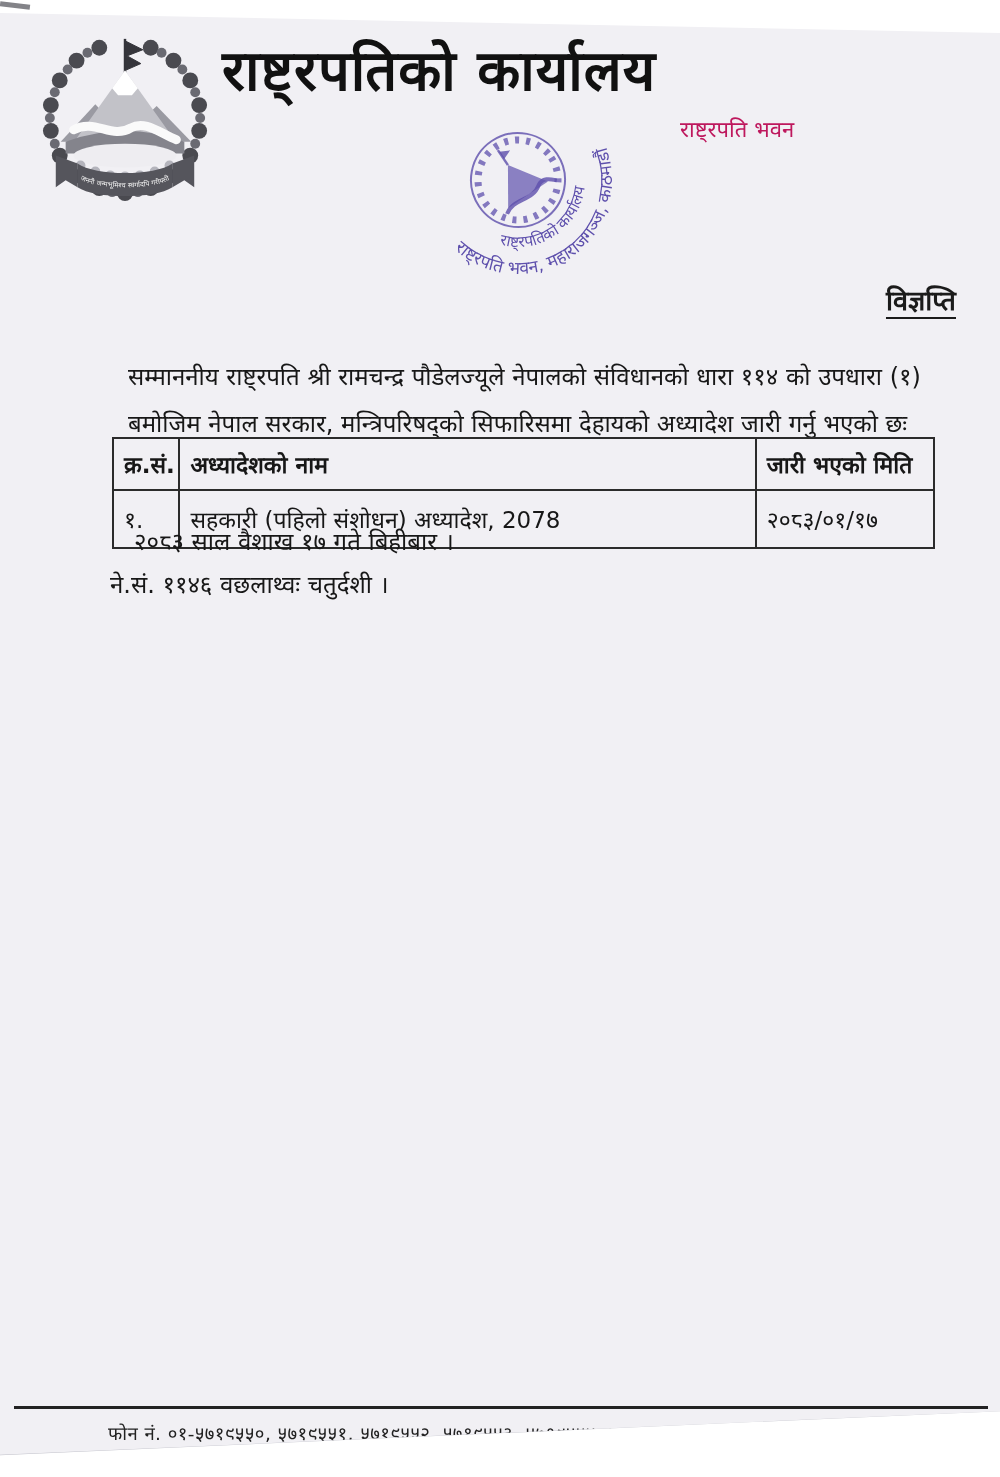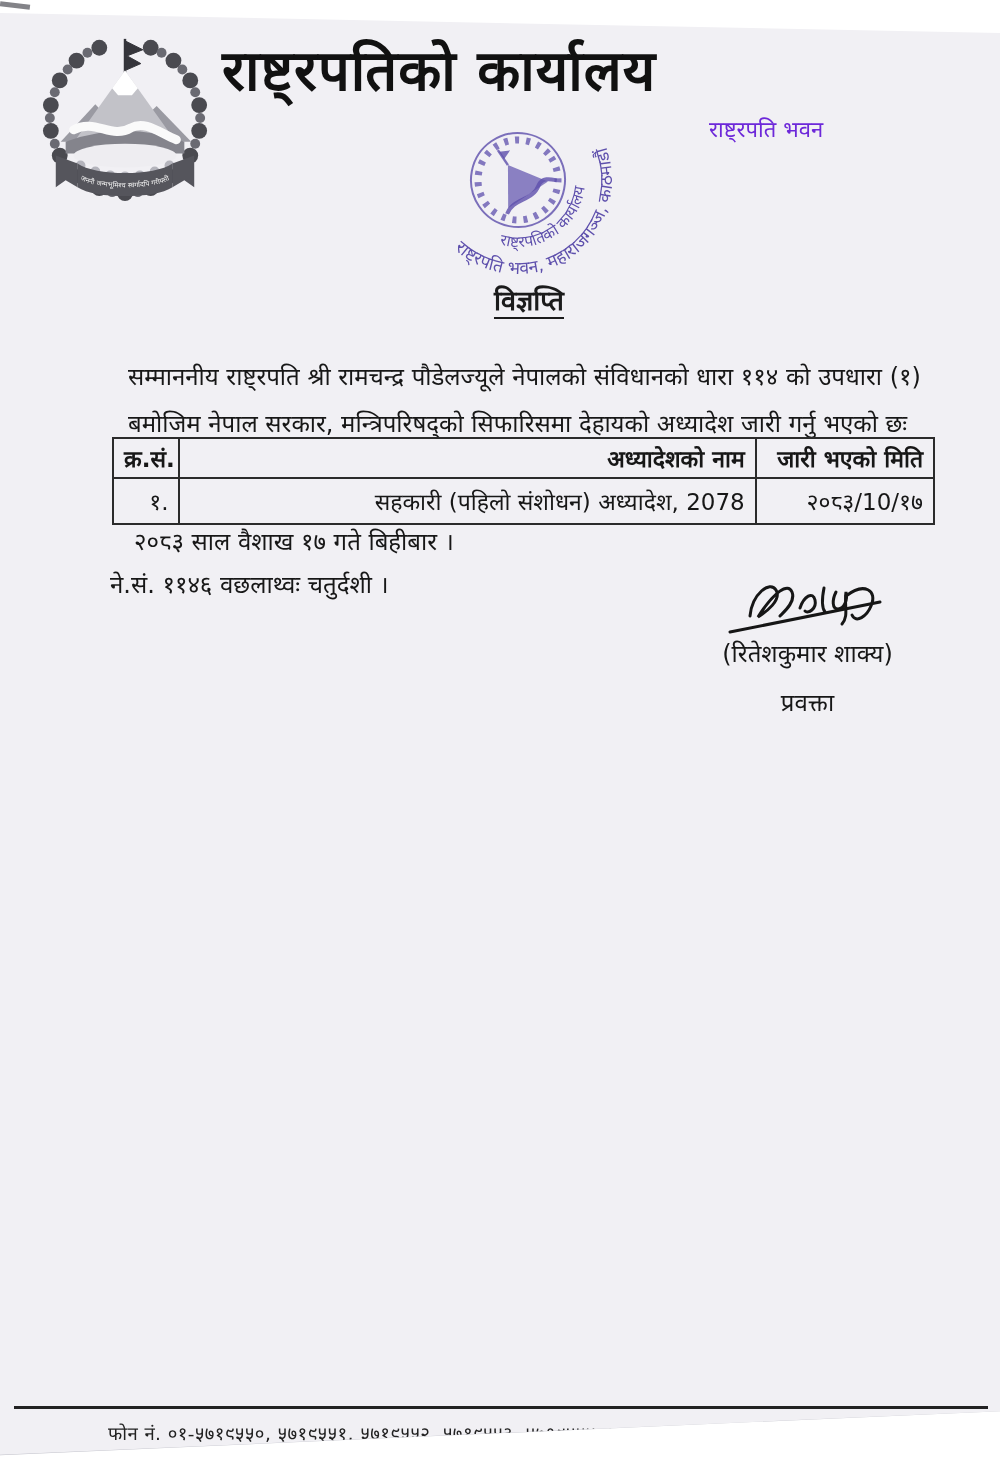--- a/index.html
+++ b/index.html
@@ -13,31 +13,31 @@
                transform:rotate(7deg);opacity:.75;z-index:6;}
   .scan-bottom{position:absolute;bottom:0;left:0;width:100%;height:70px;background:#ffffff;
                clip-path:polygon(0 69%,100% 6%,100% 100%,0 100%);z-index:5;}
   .scan-bottom-edge{position:absolute;top:1455px;left:-4px;width:102%;height:2px;background:#bfbfc8;
                     transform:rotate(-2.5deg);transform-origin:left center;z-index:4;}
   
   .emblem{position:absolute;left:36px;top:30px;}
   .office-title{position:absolute;left:222px;top:30px;margin:0;font-size:56px;font-weight:bold;
                 color:#111;letter-spacing:1px;white-space:nowrap;}
   .stamp{position:absolute;left:404px;top:66px;transform:rotate(-34deg);opacity:.88;}
-  .address{position:absolute;left:680px;top:112px;font-size:22px;line-height:36px;color:#6d28d9;white-space:nowrap;margin-left:29px;}
+  .address{position:absolute;left:680px;top:112px;font-size:22px;line-height:36px;color:#be185d;white-space:nowrap;}
   
-  .notice-title-wrap{position:absolute;left:110px;top:281px;width:838px;text-align:center;}
+  .notice-title-wrap{position:absolute;left:118px;top:281px;width:838px;text-align:right;}
   .notice-title{font-size:27px;font-weight:bold;text-decoration:underline;
                 text-underline-offset:7px;text-decoration-thickness:2px;}
   .body-text{position:absolute;left:110px;top:336px;width:838px;margin:18px;font-size:24px;
              line-height:47px;color:#171717;}
   
   .ordinance-table{position:absolute;left:112px;top:437px;width:823px;border-collapse:collapse;
                    font-size:23px;color:#171717;table-layout:fixed;}
-  .ordinance-table th,.ordinance-table td{border:2px solid #2b2b2b;padding:3px 10px;text-align:right;
+  .ordinance-table th,.ordinance-table td{border:2px solid #2b2b2b;padding:9px 10px;text-align:left;
                    vertical-align:middle;overflow:hidden;white-space:nowrap;}
   .ordinance-table th{font-weight:bold;height:32px;}
   .ordinance-table td{height:38px;}
   .col-sn{width:66px;} .col-name{width:572px;} .col-date{width:177px;}
   
   .date-line{position:absolute;left:110px;margin:0;font-size:24px;color:#171717;white-space:nowrap;}
   .date-bs{top:524px;margin-left:24px;} .date-ns{top:567px;}
   
   .sign-block{position:absolute;left:700px;top:562px;width:215px;text-align:center;}
   .signature{display:block;margin:0 auto -14px auto;}
@@ -169,42 +169,28 @@
         <tr>
           <th>क्र.सं.</th>
           <th>अध्यादेशको नाम</th>
           <th>जारी भएको मिति</th>
         </tr>
       </thead>
       <tbody>
         <tr>
           <td>१.</td>
           <td>सहकारी (पहिलो संशोधन) अध्यादेश, 2078</td>
-          <td>२०८३/10/१७</td>
+          <td>२०८३/०१/१७</td>
         </tr>
       </tbody>
     </table>
 
     <p class="date-line date-bs">२०८३ साल वैशाख १७ गते बिहीबार ।</p>
     <p class="date-line date-ns">ने.सं. ११४६ वछलाथ्वः चतुर्दशी ।</p>
 
-    <div class="sign-block">
-      <svg class="signature" width="175" height="88" viewBox="0 0 175 88">
-        <g fill="none" stroke="#161616" stroke-width="3" stroke-linecap="round">
-          <path d="M30,54 C32,32 50,18 56,28 C62,38 46,50 38,55 C54,30 68,20 72,30 C76,40 64,50 60,54"></path>
-          <path d="M80,46 C84,34 93,29 95,38 C97,47 88,52 85,49"></path>
-          <path d="M104,26 C102,36 102,46 105,50"></path>
-          <path d="M116,30 C112,38 112,47 118,47 C124,47 128,38 126,30 C124,44 129,54 122,62"></path>
-          <path d="M10,70 L160,40"></path>
-          <path d="M126,34 C144,20 158,28 151,44 C147,54 136,62 132,53"></path>
-        </g>
-      </svg>
-      <div class="sign-name">(रितेशकुमार शाक्य)</div>
-      <div class="sign-title">प्रवक्ता</div>
-    </div>
 
     <div class="footer-rule"></div>
     <p class="footer-text">फोन नं. ०१-५७१९५५०, ५७१९५५१, ५७१९५५२, ५७१९५५३, ५७१९५५४, ५७१९५५५ फ्याक्स +९७७ -०१-५७१९५६७</p>
   </div>
 
   <div class="scan-bottom-edge"></div>
   <div class="scan-top"></div>
   <div class="scan-corner"></div>
   <div class="scan-bottom"></div>
 </div>

